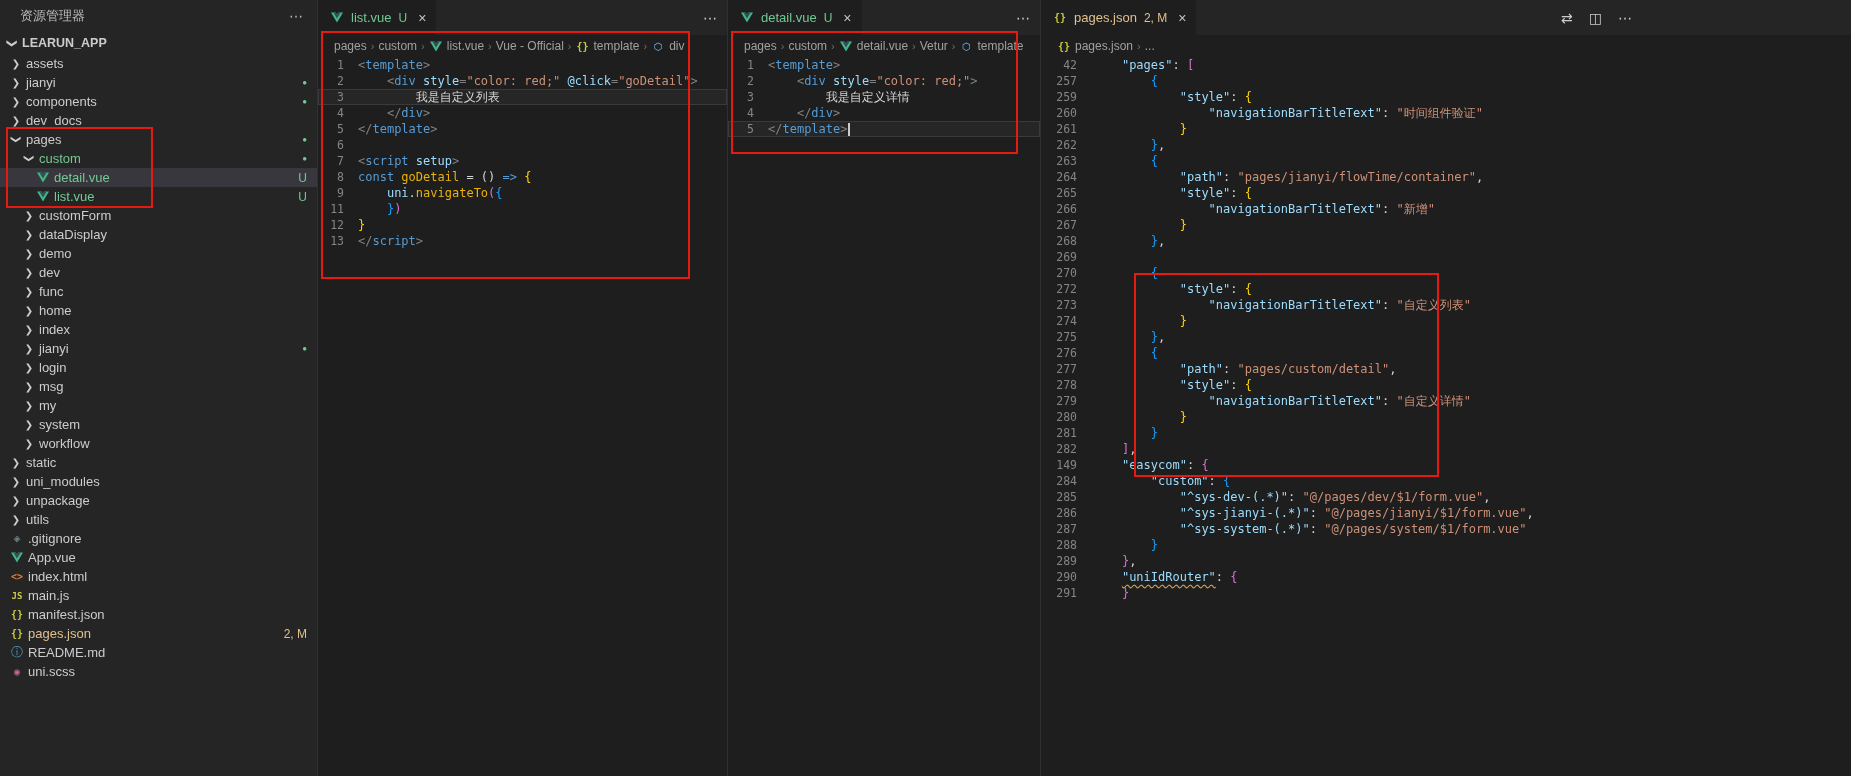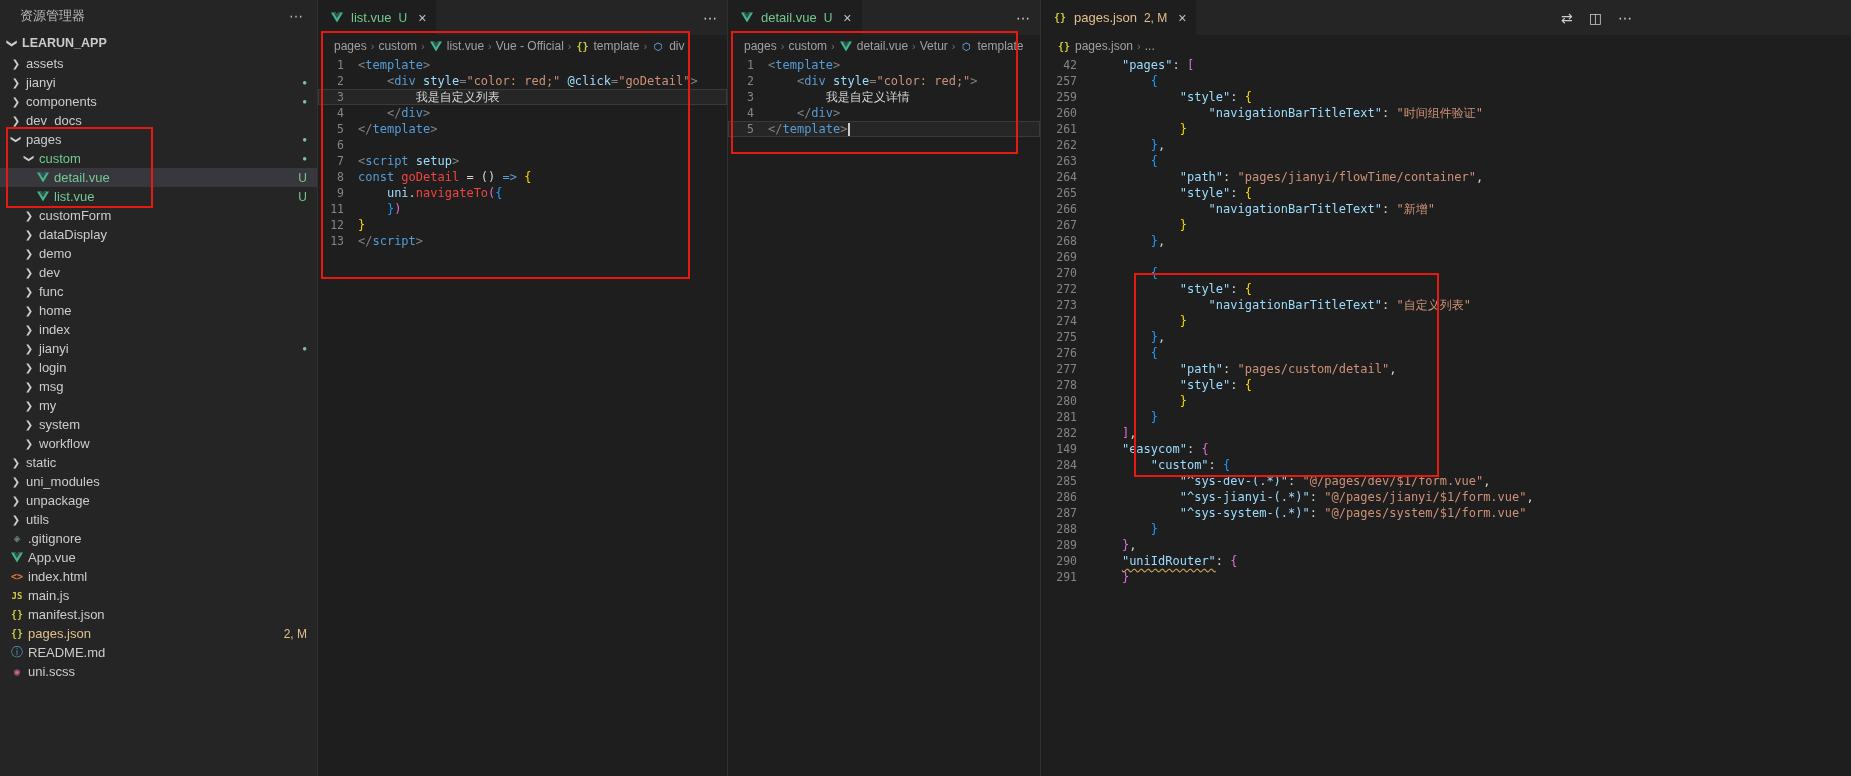--- a/index.html
+++ b/index.html
@@ -53,21 +53,21 @@
   
   .code { position:absolute; top:57px; left:0; right:0; bottom:0;
           font-family:"DejaVu Sans Mono","Liberation Mono",monospace; font-size:12px; line-height:16px; }
   .line { display:flex; height:16px; }
   .line.cur { background:rgba(255,255,255,0.04); outline:1px solid #3a3a3a; outline-offset:-1px; }
   .gut { width:40px; text-align:right; padding-right:14px; color:#858585; flex:none; font-size:11.5px; }
   #g2 .gut { width:52px; padding-right:16px; }
   .src { white-space:pre; color:#d4d4d4; }
   .tk-d { color:#d4d4d4; } .tk-p { color:#808080; } .tk-t { color:#569cd6; }
   .tk-a { color:#9cdcfe; } .tk-s { color:#ce9178; } .tk-k { color:#569cd6; }
-  .tk-f { color:#ef4444; } .tk-b1 { color:#ffd700; } .tk-b2 { color:#da70d6; } .tk-b3 { color:#179fff; }
+  .tk-f { color:#eab308; } .tk-b1 { color:#ffd700; } .tk-b2 { color:#da70d6; } .tk-b3 { color:#179fff; }
   .tk-w { color:#9cdcfe; text-decoration:underline; text-decoration-style:wavy; text-decoration-color:#c8a153; text-underline-offset:3px; }
   .caret { display:inline-block; width:1.5px; height:14px; background:#cccccc; vertical-align:middle; margin-left:1px; }
   
   .anno { position:absolute; border:2px solid #e51b12; pointer-events:none; z-index:50; }
   #anno-sidebar { left:6px;    top:127px; width:147px; height:81px; }
   #anno-pane1   { left:321px;  top:31px;  width:369px; height:248px; }
   #anno-pane2   { left:731px;  top:31px;  width:287px; height:123px; }
   #anno-pane3   { left:1134px; top:273px; width:305px; height:204px; }
 </style>
 </head>
@@ -515,20 +515,24 @@
       </div>
       <div class="line">
         <span class="gut">277</span>
         <span class="src">            <span class="tk-a">"path"</span><span class="tk-d">: </span><span class="tk-s">"pages/custom/detail"</span><span class="tk-d">,</span></span>
       </div>
       <div class="line">
         <span class="gut">278</span>
         <span class="src">            <span class="tk-a">"style"</span><span class="tk-d">: </span><span class="tk-b1">{</span></span>
       </div>
       <div class="line">
+        <span class="gut">279</span>
+        <span class="src">                <span class="tk-a">"navigationBarTitleText"</span><span class="tk-d">: </span><span class="tk-s">"自定义详情"</span></span>
+      </div>
+      <div class="line">
         <span class="gut">280</span>
         <span class="src">            <span class="tk-b1">}</span></span>
       </div>
       <div class="line">
         <span class="gut">281</span>
         <span class="src">        <span class="tk-b3">}</span></span>
       </div>
       <div class="line">
         <span class="gut">282</span>
         <span class="src">    <span class="tk-b2">]</span><span class="tk-d">,</span></span>

